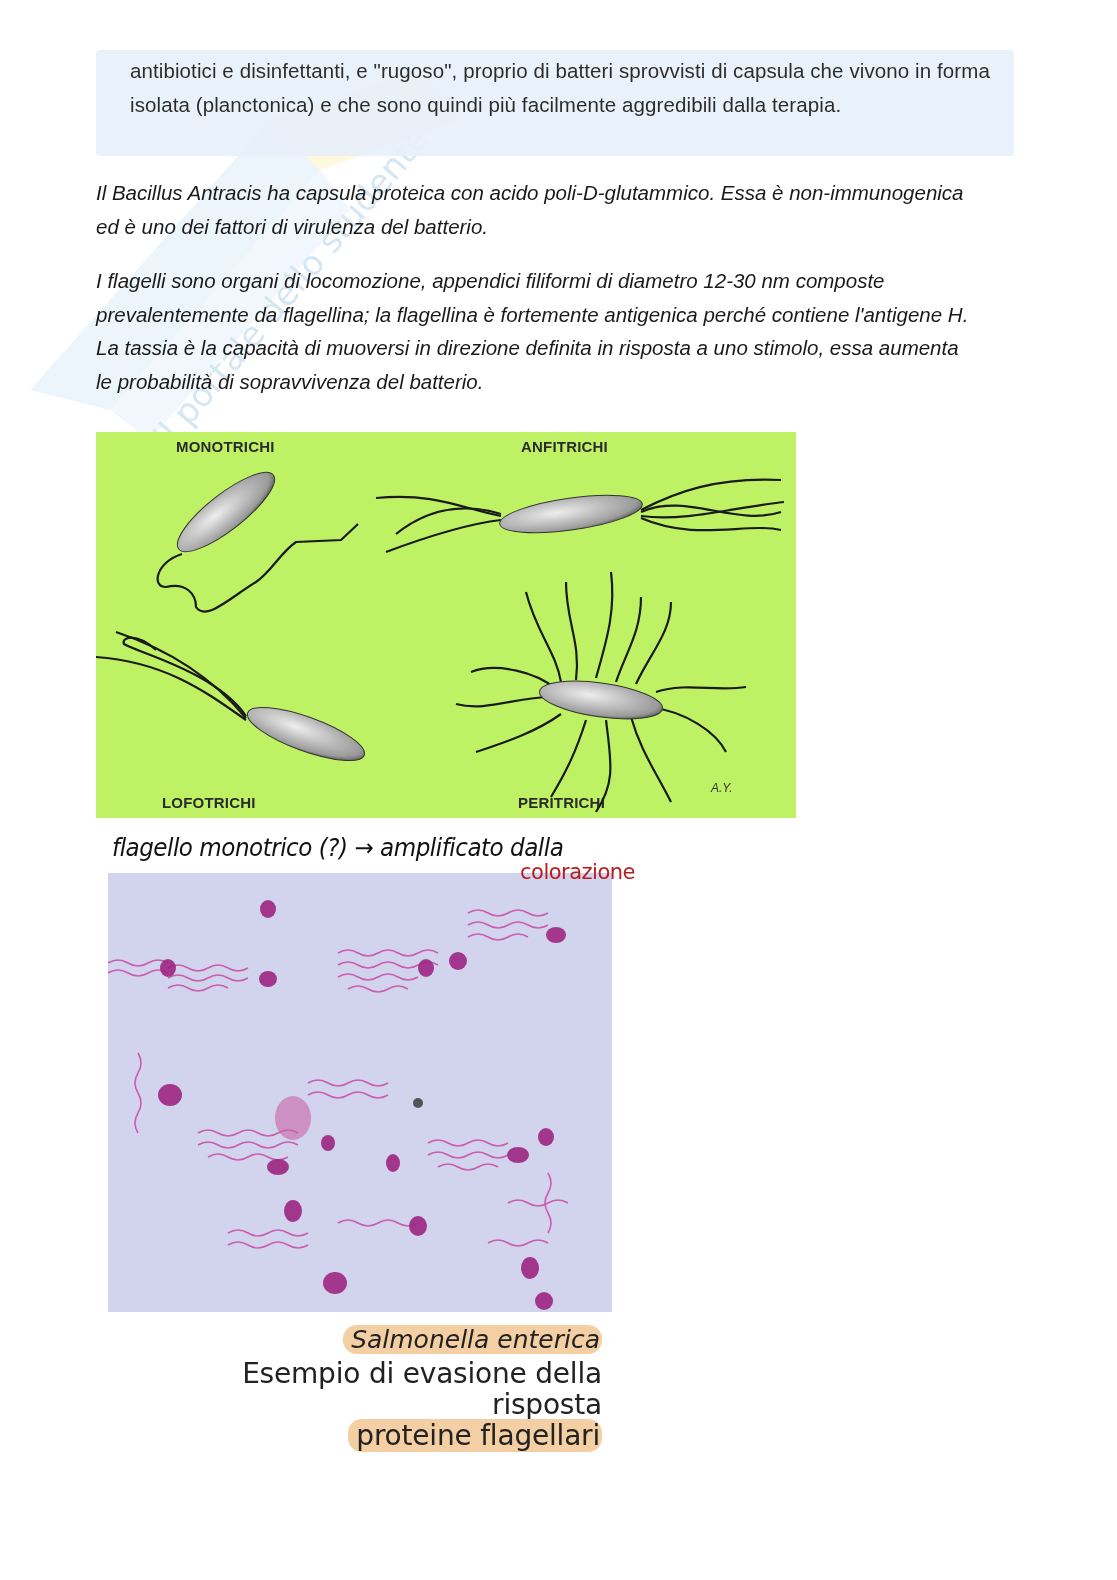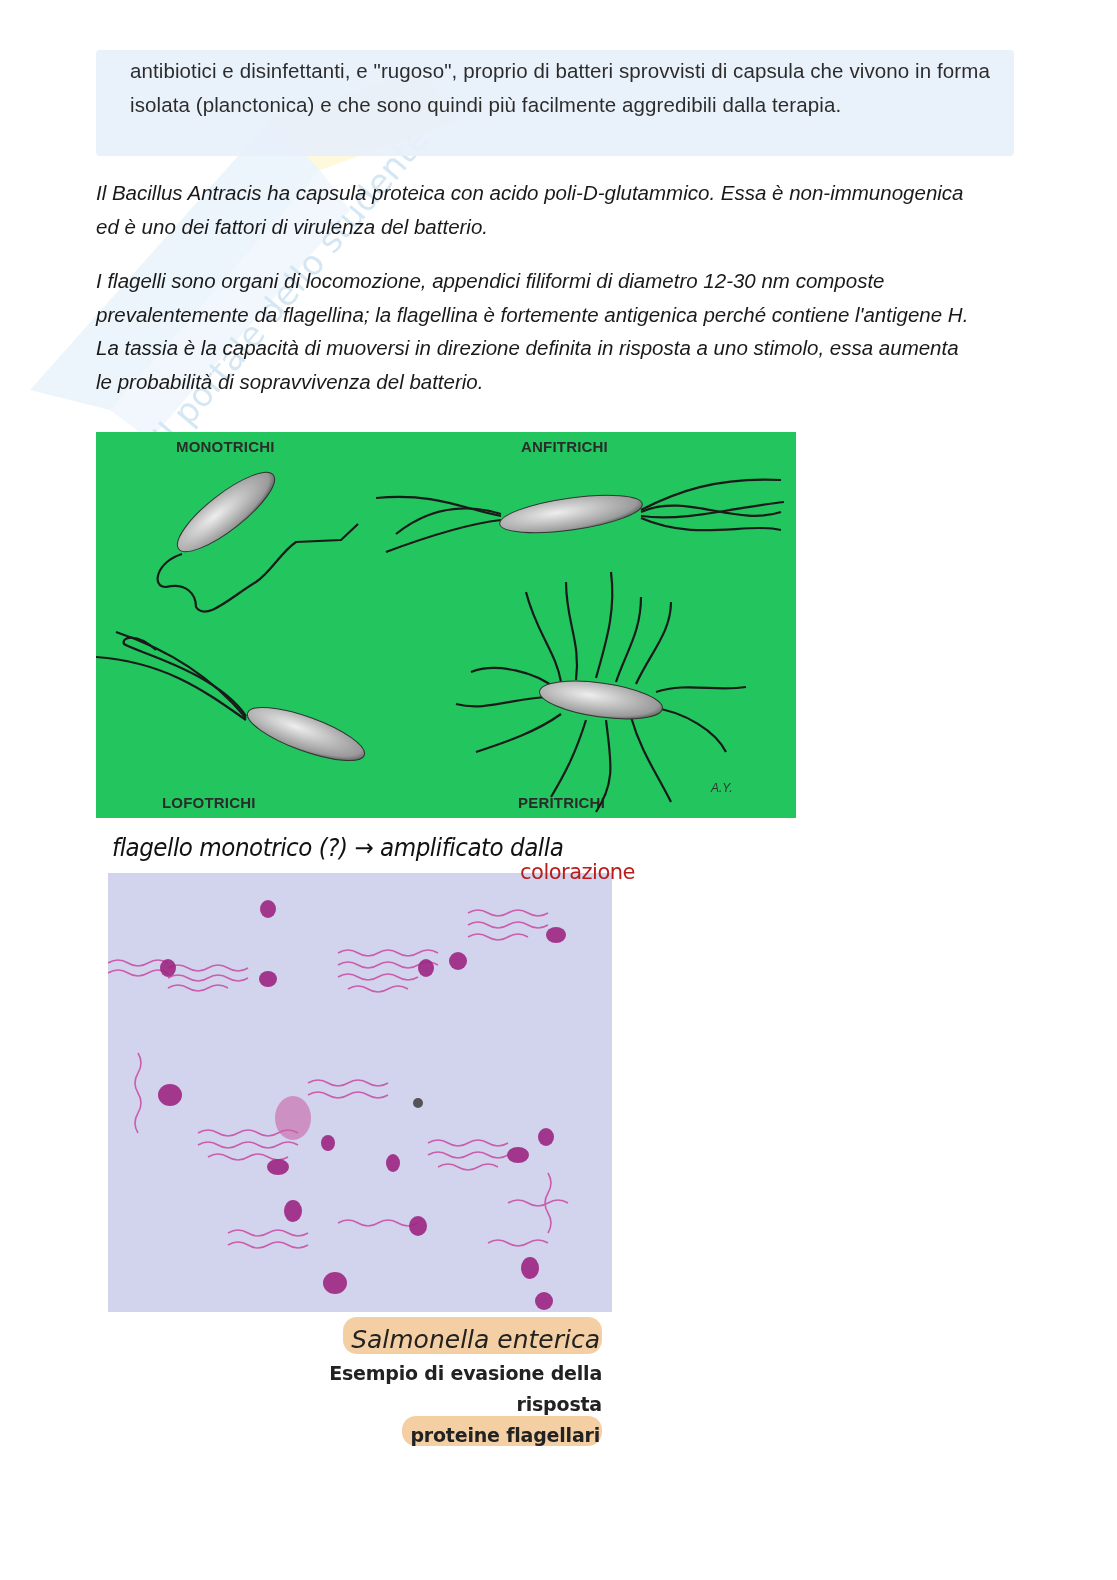--- a/index.html
+++ b/index.html
@@ -10,33 +10,33 @@
   .watermark { position: absolute; left: 20px; top: 60px; width: 480px; height: 440px; pointer-events: none; z-index: 0; }
   .note-box {
     position: absolute; left: 96px; top: 50px; width: 918px; height: 106px;
     background: #e8f0fb; border-radius: 4px; z-index: 1; opacity: 0.92;
   }
   .note-box p { margin: 0; position: absolute; left: 34px; top: 4px; width: 880px; font-size: 20.5px; line-height: 34px; letter-spacing: 0.1px; }
   .para { position: absolute; left: 96px; width: 880px; font-size: 20.5px; line-height: 33.5px; margin: 0; z-index: 1; font-style: italic; }
   #p1 { top: 176px; }
   #p2 { top: 264px; }
   .figure1 {
-    position: absolute; left: 96px; top: 432px; width: 700px; height: 386px; background: #22c55e; z-index: 1;
+    position: absolute; left: 96px; top: 432px; width: 700px; height: 386px; background: #bef264; z-index: 1;
   }
   .fig-label { position: absolute; font-size: 15px; font-weight: bold; color: #2b2b2b; letter-spacing: 0.2px; }
   .handnote {
     position: absolute; left: 112px; top: 834px; font-family: "DejaVu Sans", sans-serif; font-size: 24px;
     color: #111; font-style: italic; z-index: 2; letter-spacing: -0.5px; transform: scaleX(0.96); transform-origin: left;
   }
   .handnote2 { position: absolute; left: 520px; top: 860px; font-family: "DejaVu Sans", sans-serif; font-size: 21px; color: #b91c1c; z-index: 3; letter-spacing: -0.5px; }
   .figure2 { position: absolute; left: 108px; top: 873px; width: 504px; height: 439px; background: #d2d3ec; z-index: 1; overflow: hidden; }
   .caption { position: absolute; left: 240px; top: 1322px; width: 362px; text-align: right; z-index: 1; font-family: "DejaVu Sans", sans-serif; color: #222; }
   .cap-title { font-size: 25px; font-style: italic; line-height: 36px; }
-  .cap-line { font-size: 19px; line-height: 31px; letter-spacing: -0.2px; font-weight: bold; }
-  .hl { background: #f5cfa4; border-radius: 14px; padding: 8px 2px 0 8px; }
+  .cap-line { font-size: 28px; line-height: 31px; letter-spacing: -0.2px; }
+  .hl { background: #f5cfa4; border-radius: 14px; padding: 0 2px 0 8px; }
 </style>
 </head>
 <body>
 
 <svg class="watermark" viewBox="0 0 480 440">
   <polygon points="10,330 250,60 300,110 90,350" fill="#dcecf8" opacity="0.55"></polygon>
   <polygon points="250,60 400,10 440,60 300,110" fill="#fdf4c4" opacity="0.6"></polygon>
   <polygon points="90,350 300,110 330,150 130,380" fill="#e4f0f9" opacity="0.5"></polygon>
   <text x="150" y="390" transform="rotate(-50 150 390)" font-size="34" fill="#d6e7f4" font-family="DejaVu Sans, sans-serif">il portale dello studente</text>
 </svg>

